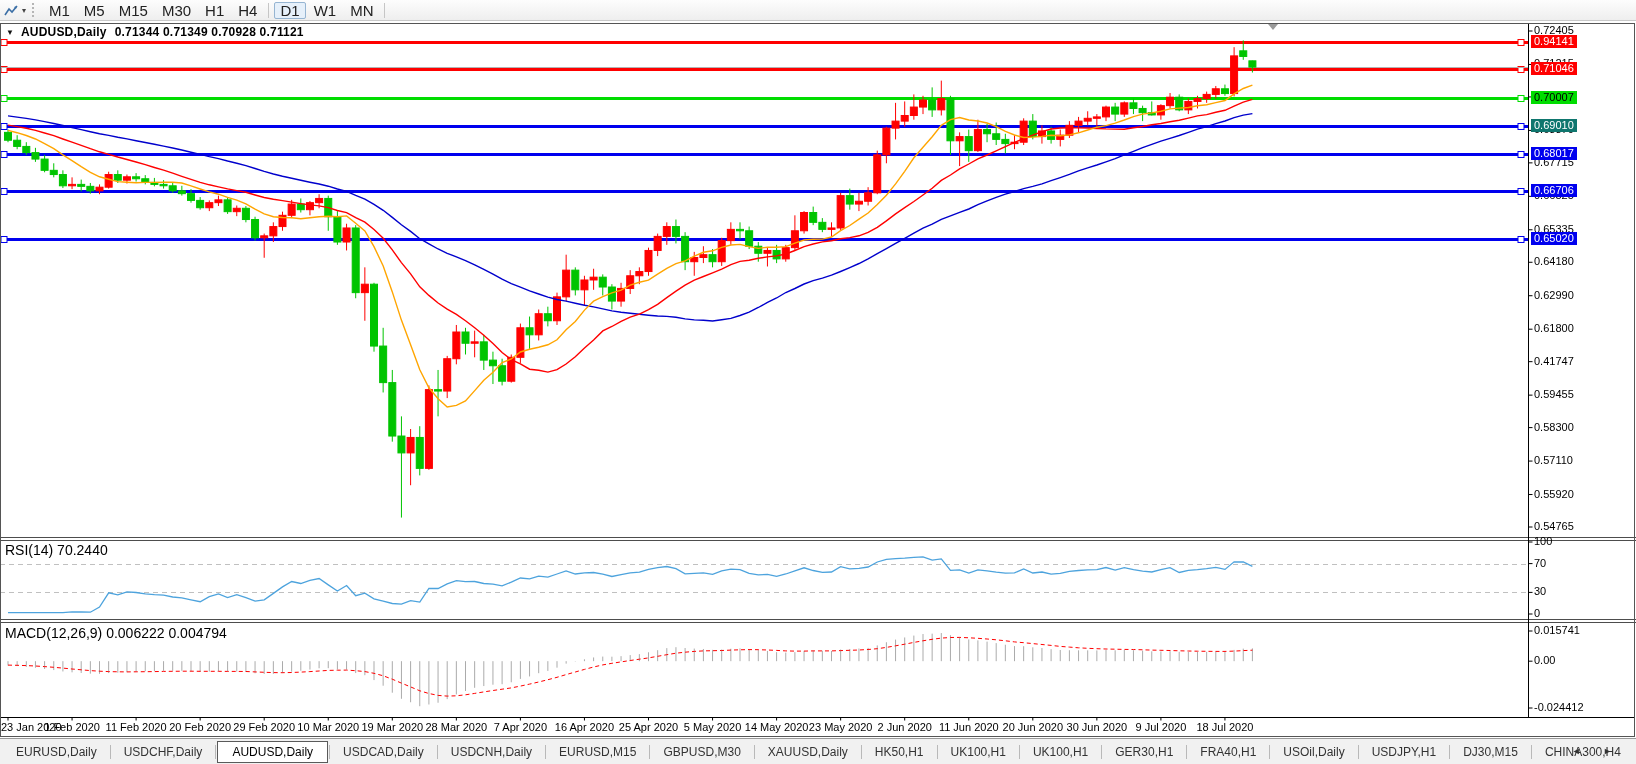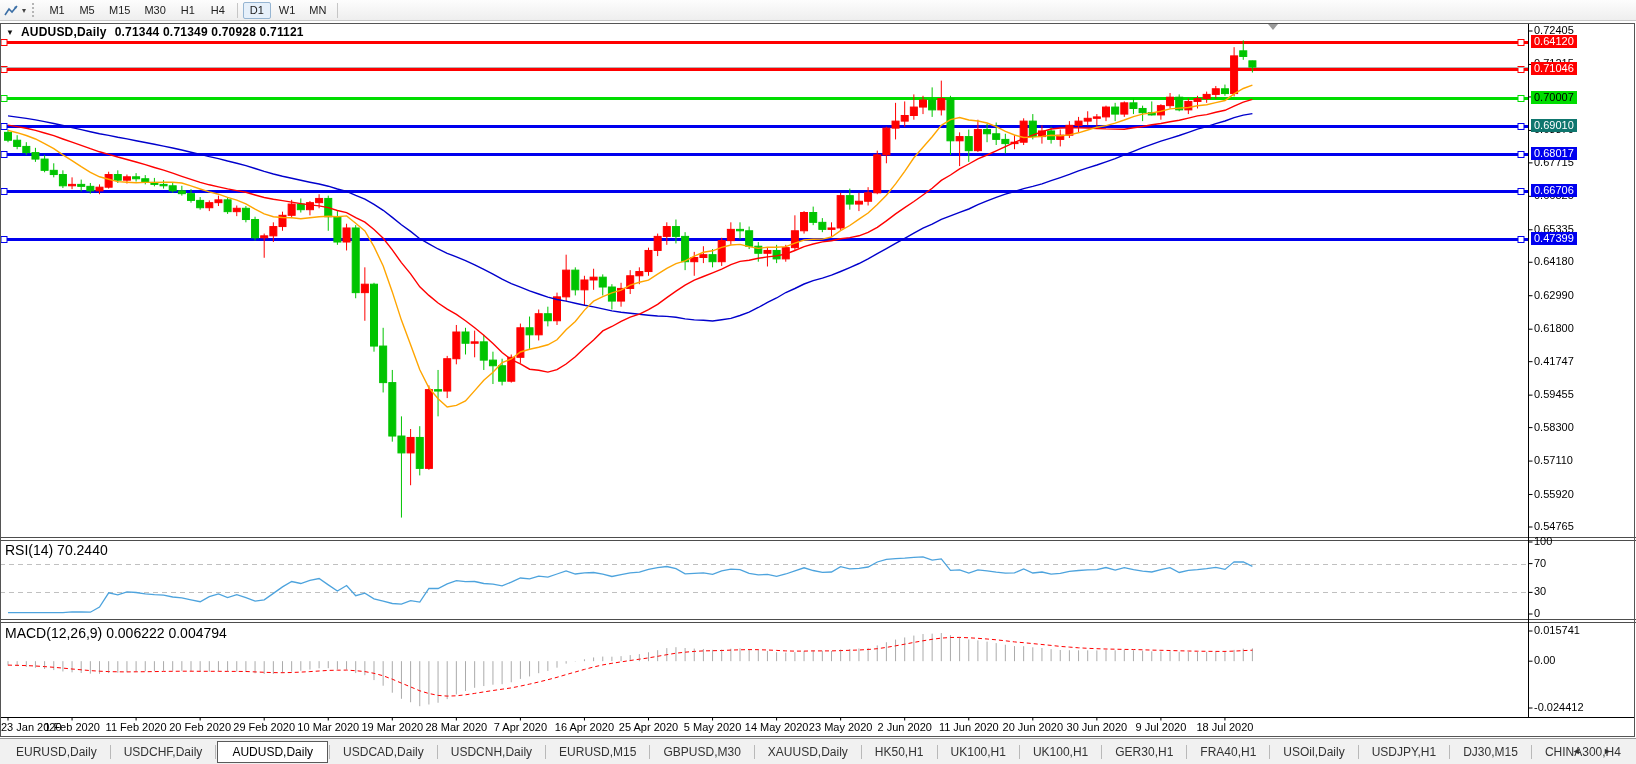--- a/index.html
+++ b/index.html
@@ -7,21 +7,21 @@
   #app{position:relative;width:1636px;height:764px;background:#fff;overflow:hidden;
        font-family:"Liberation Sans",sans-serif;}
   
   #toolbar{position:absolute;left:0;top:0;width:1636px;height:21px;
     background:linear-gradient(#fdfdfd,#eeeeee);border-bottom:1px solid #c9c9c9;
     display:flex;align-items:center;padding:0 2px;}
   .tool-icon{width:18px;height:16px;display:flex;align-items:center;justify-content:center;}
   .caret{font-size:8px;color:#444;margin:0 2px;}
   .grip{width:4px;height:14px;margin:0 6px 0 4px;border-left:2px dotted #b5b5b5;}
   .tfbtn{min-width:28px;height:17px;padding:0 5px;margin:12px 1px;border:1px solid transparent;
-    font-size:11px;color:#222;display:flex;align-items:center;justify-content:center;cursor:default;}
+    font-size:15px;color:#222;display:flex;align-items:center;justify-content:center;cursor:default;}
   .tfbtn.active{background:#e6f0fa;border:1px solid #96b5d2;border-radius:2px;}
   .vsep{width:1px;height:15px;background:#c6c6c6;margin:0 4px;}
   
   #chart-frame{position:absolute;left:0;top:21px;width:1636px;height:717px;background:#fff;}
   #chart-svg{position:absolute;left:0;top:0;}
   #overlay{position:absolute;left:0;top:0;width:1636px;height:717px;pointer-events:none;}
   #title-row{position:absolute;left:6px;top:4px;display:flex;align-items:center;pointer-events:auto;}
   #collapse-arrow{font-size:8px;color:#111;margin-right:7px;}
   .title-text{font-size:12px;font-weight:700;color:#000;margin-right:8px;letter-spacing:.2px;}
   .ind-label{position:absolute;left:5px;font-size:14px;color:#000;}
@@ -583,27 +583,27 @@
           <div class="tick" style="top: 201.794px;">0.65335</div>
           <div class="tick" style="top: 234.27px;">0.64180</div>
           <div class="tick" style="top: 267.73px;">0.62990</div>
           <div class="tick" style="top: 301.19px;">0.61800</div>
           <div class="tick" style="top: 333.667px;">0.41747</div>
           <div class="tick" style="top: 367.127px;">0.59455</div>
           <div class="tick" style="top: 399.603px;">0.58300</div>
           <div class="tick" style="top: 433.063px;">0.57110</div>
           <div class="tick" style="top: 466.524px;">0.55920</div>
           <div class="tick" style="top: 499px;">0.54765</div>
-          <div class="badge" style="top: 14.3596px; background: rgb(255, 0, 0); color: rgb(255, 255, 255);">0.64120</div>
+          <div class="badge" style="top: 14.3596px; background: rgb(255, 0, 0); color: rgb(255, 255, 255);">0.94141</div>
           <div class="badge" style="top: 41.2122px; background: rgb(255, 0, 0); color: rgb(255, 255, 255);">0.71046</div>
           <div class="badge" style="top: 70.4268px; background: rgb(0, 221, 0); color: rgb(0, 0, 0);">0.70007</div>
           <div class="badge" style="top: 98.4603px; background: #0f766e; color: rgb(255, 255, 255);">0.69010</div>
           <div class="badge" style="top: 126.381px; background: rgb(0, 0, 238); color: rgb(255, 255, 255);">0.68017</div>
           <div class="badge" style="top: 163.244px; background: rgb(0, 0, 238); color: rgb(255, 255, 255);">0.66706</div>
-          <div class="badge" style="top: 210.651px; background: rgb(0, 0, 238); color: rgb(255, 255, 255);">0.47399</div>
+          <div class="badge" style="top: 210.651px; background: rgb(0, 0, 238); color: rgb(255, 255, 255);">0.65020</div>
           <div class="tick" style="top: 514px;">100</div>
           <div class="tick" style="top: 535.6px;">70</div>
           <div class="tick" style="top: 564.4px;">30</div>
           <div class="tick" style="top: 586px;">0</div>
           <div class="tick" style="top: 603px;">0.015741</div>
           <div class="tick" style="top: 633.186px;">0.00</div>
           <div class="tick" style="top: 680px;">-0.024412</div>
         </div>
       <div id="date-labels">
           <div class="dlabel" style="top: 700px; left: 1px; transform: none;">23 Jan 2020</div>

